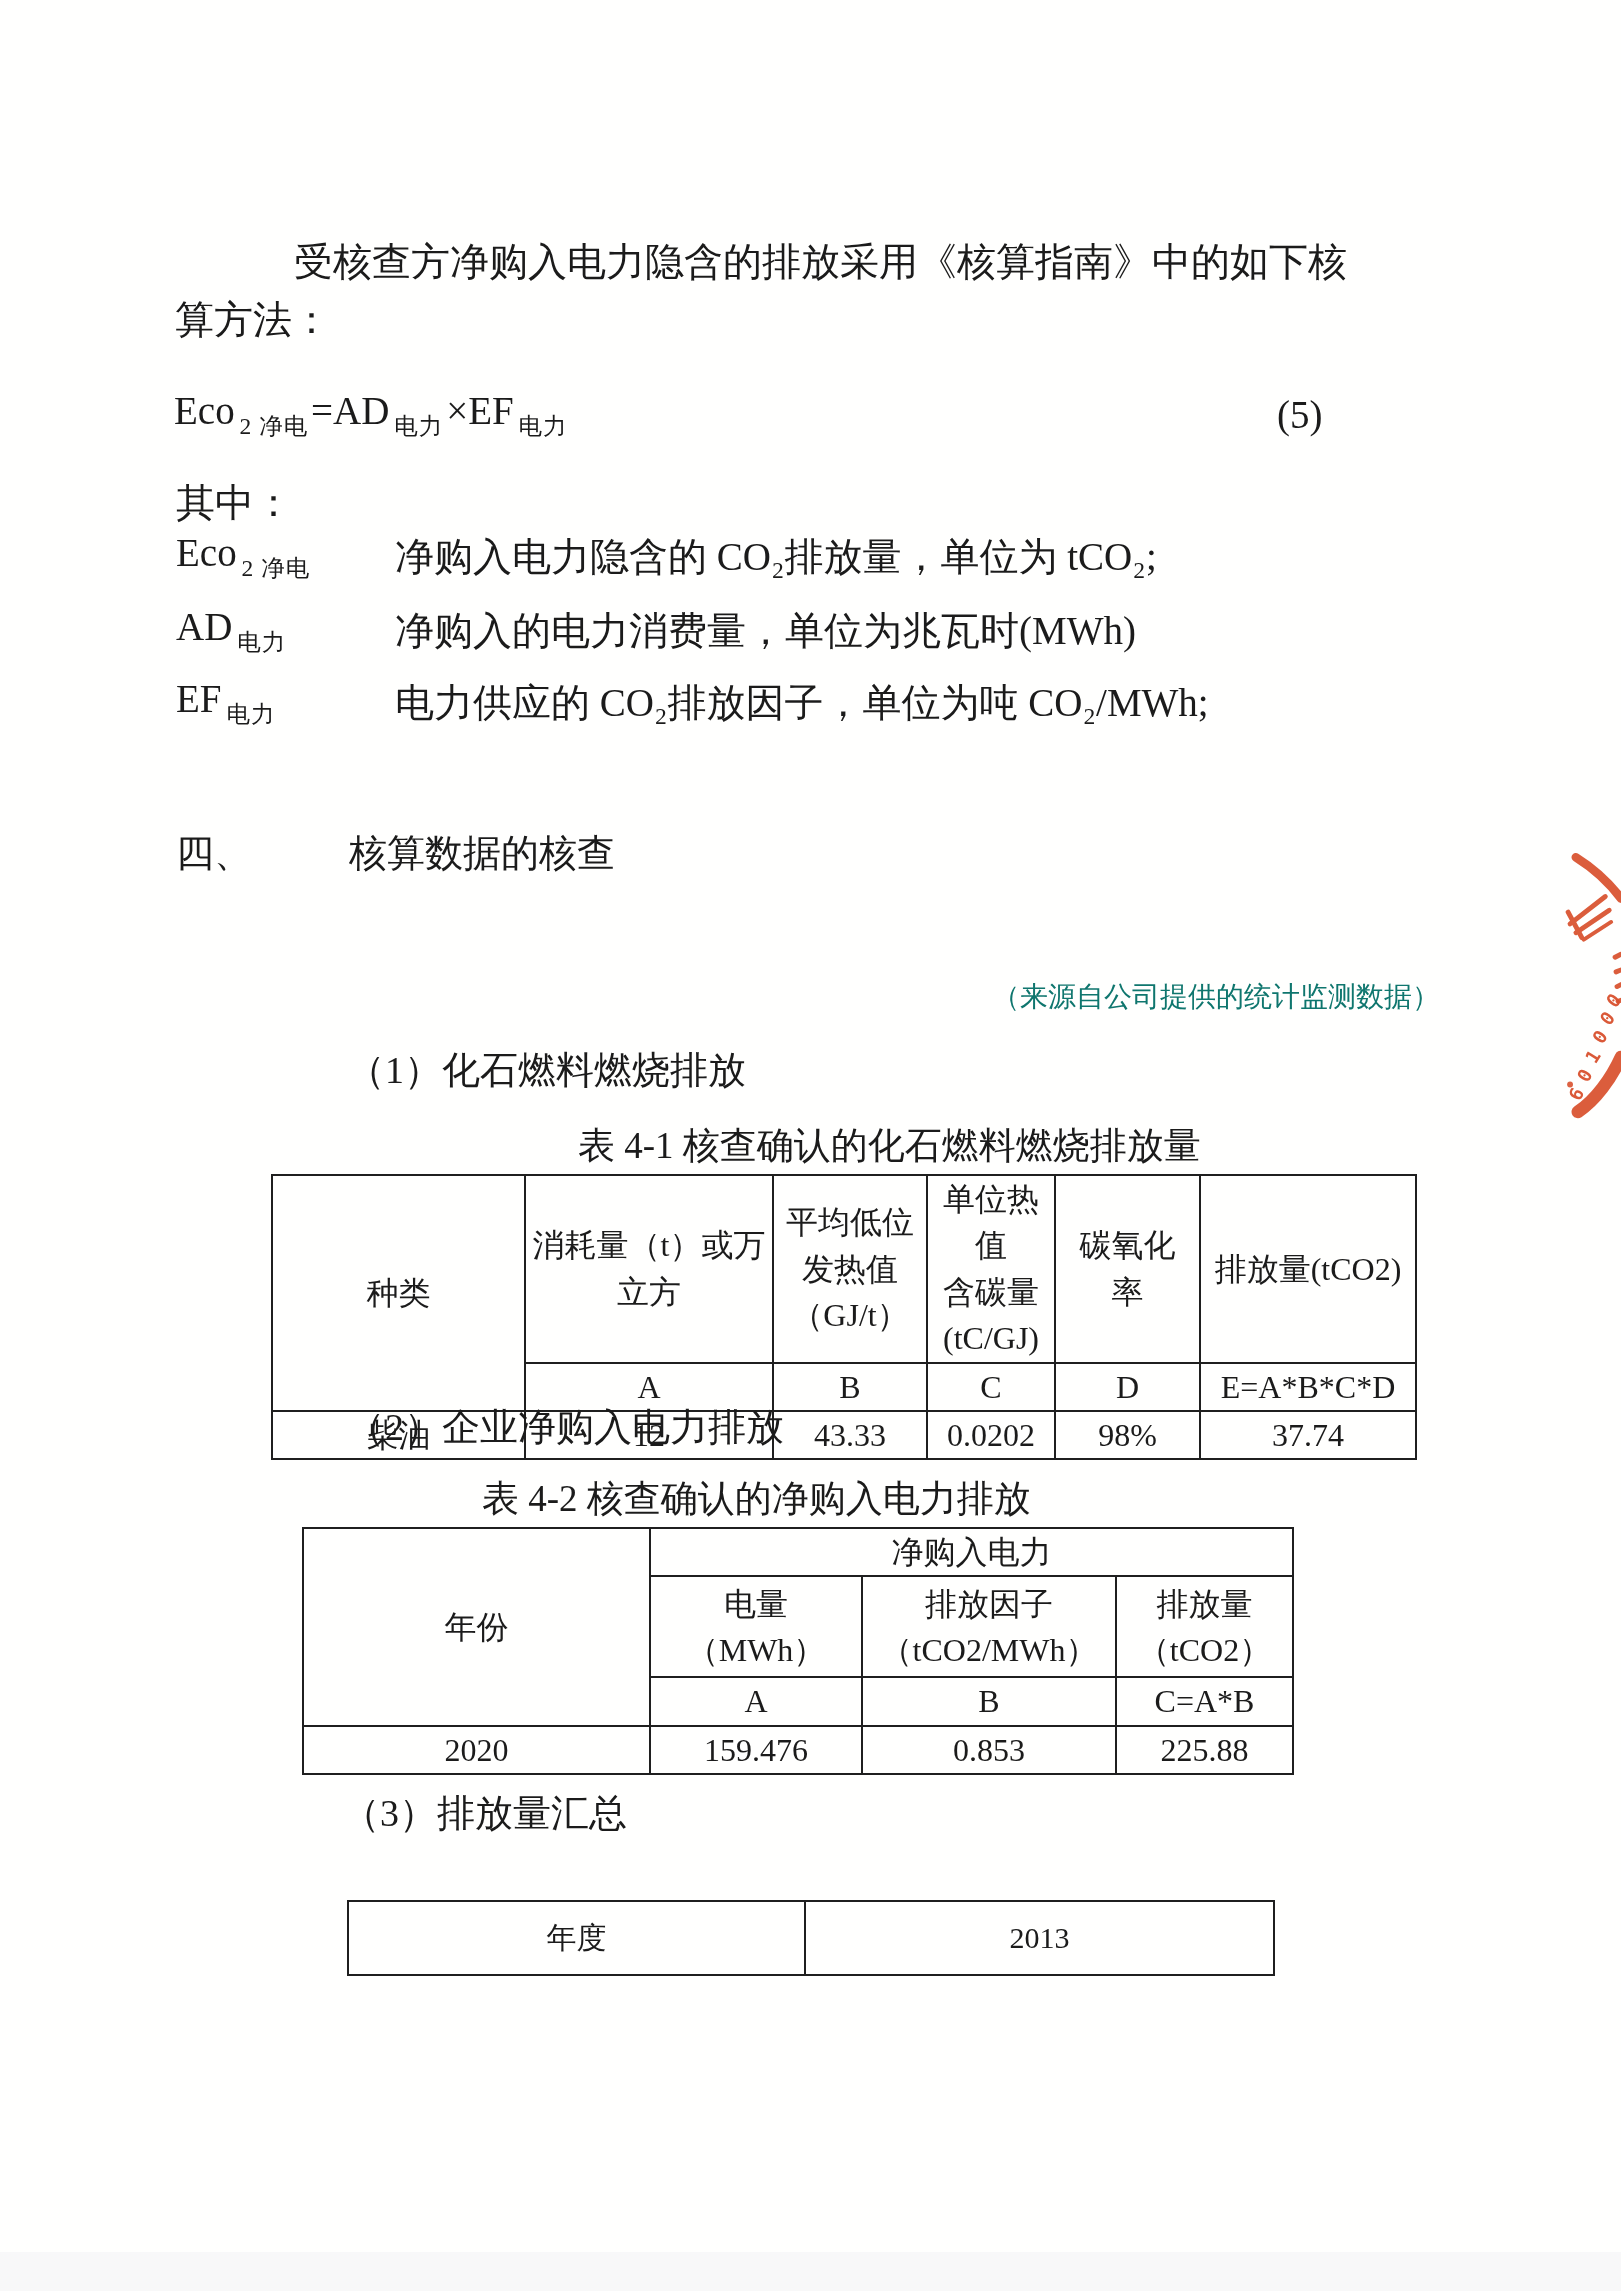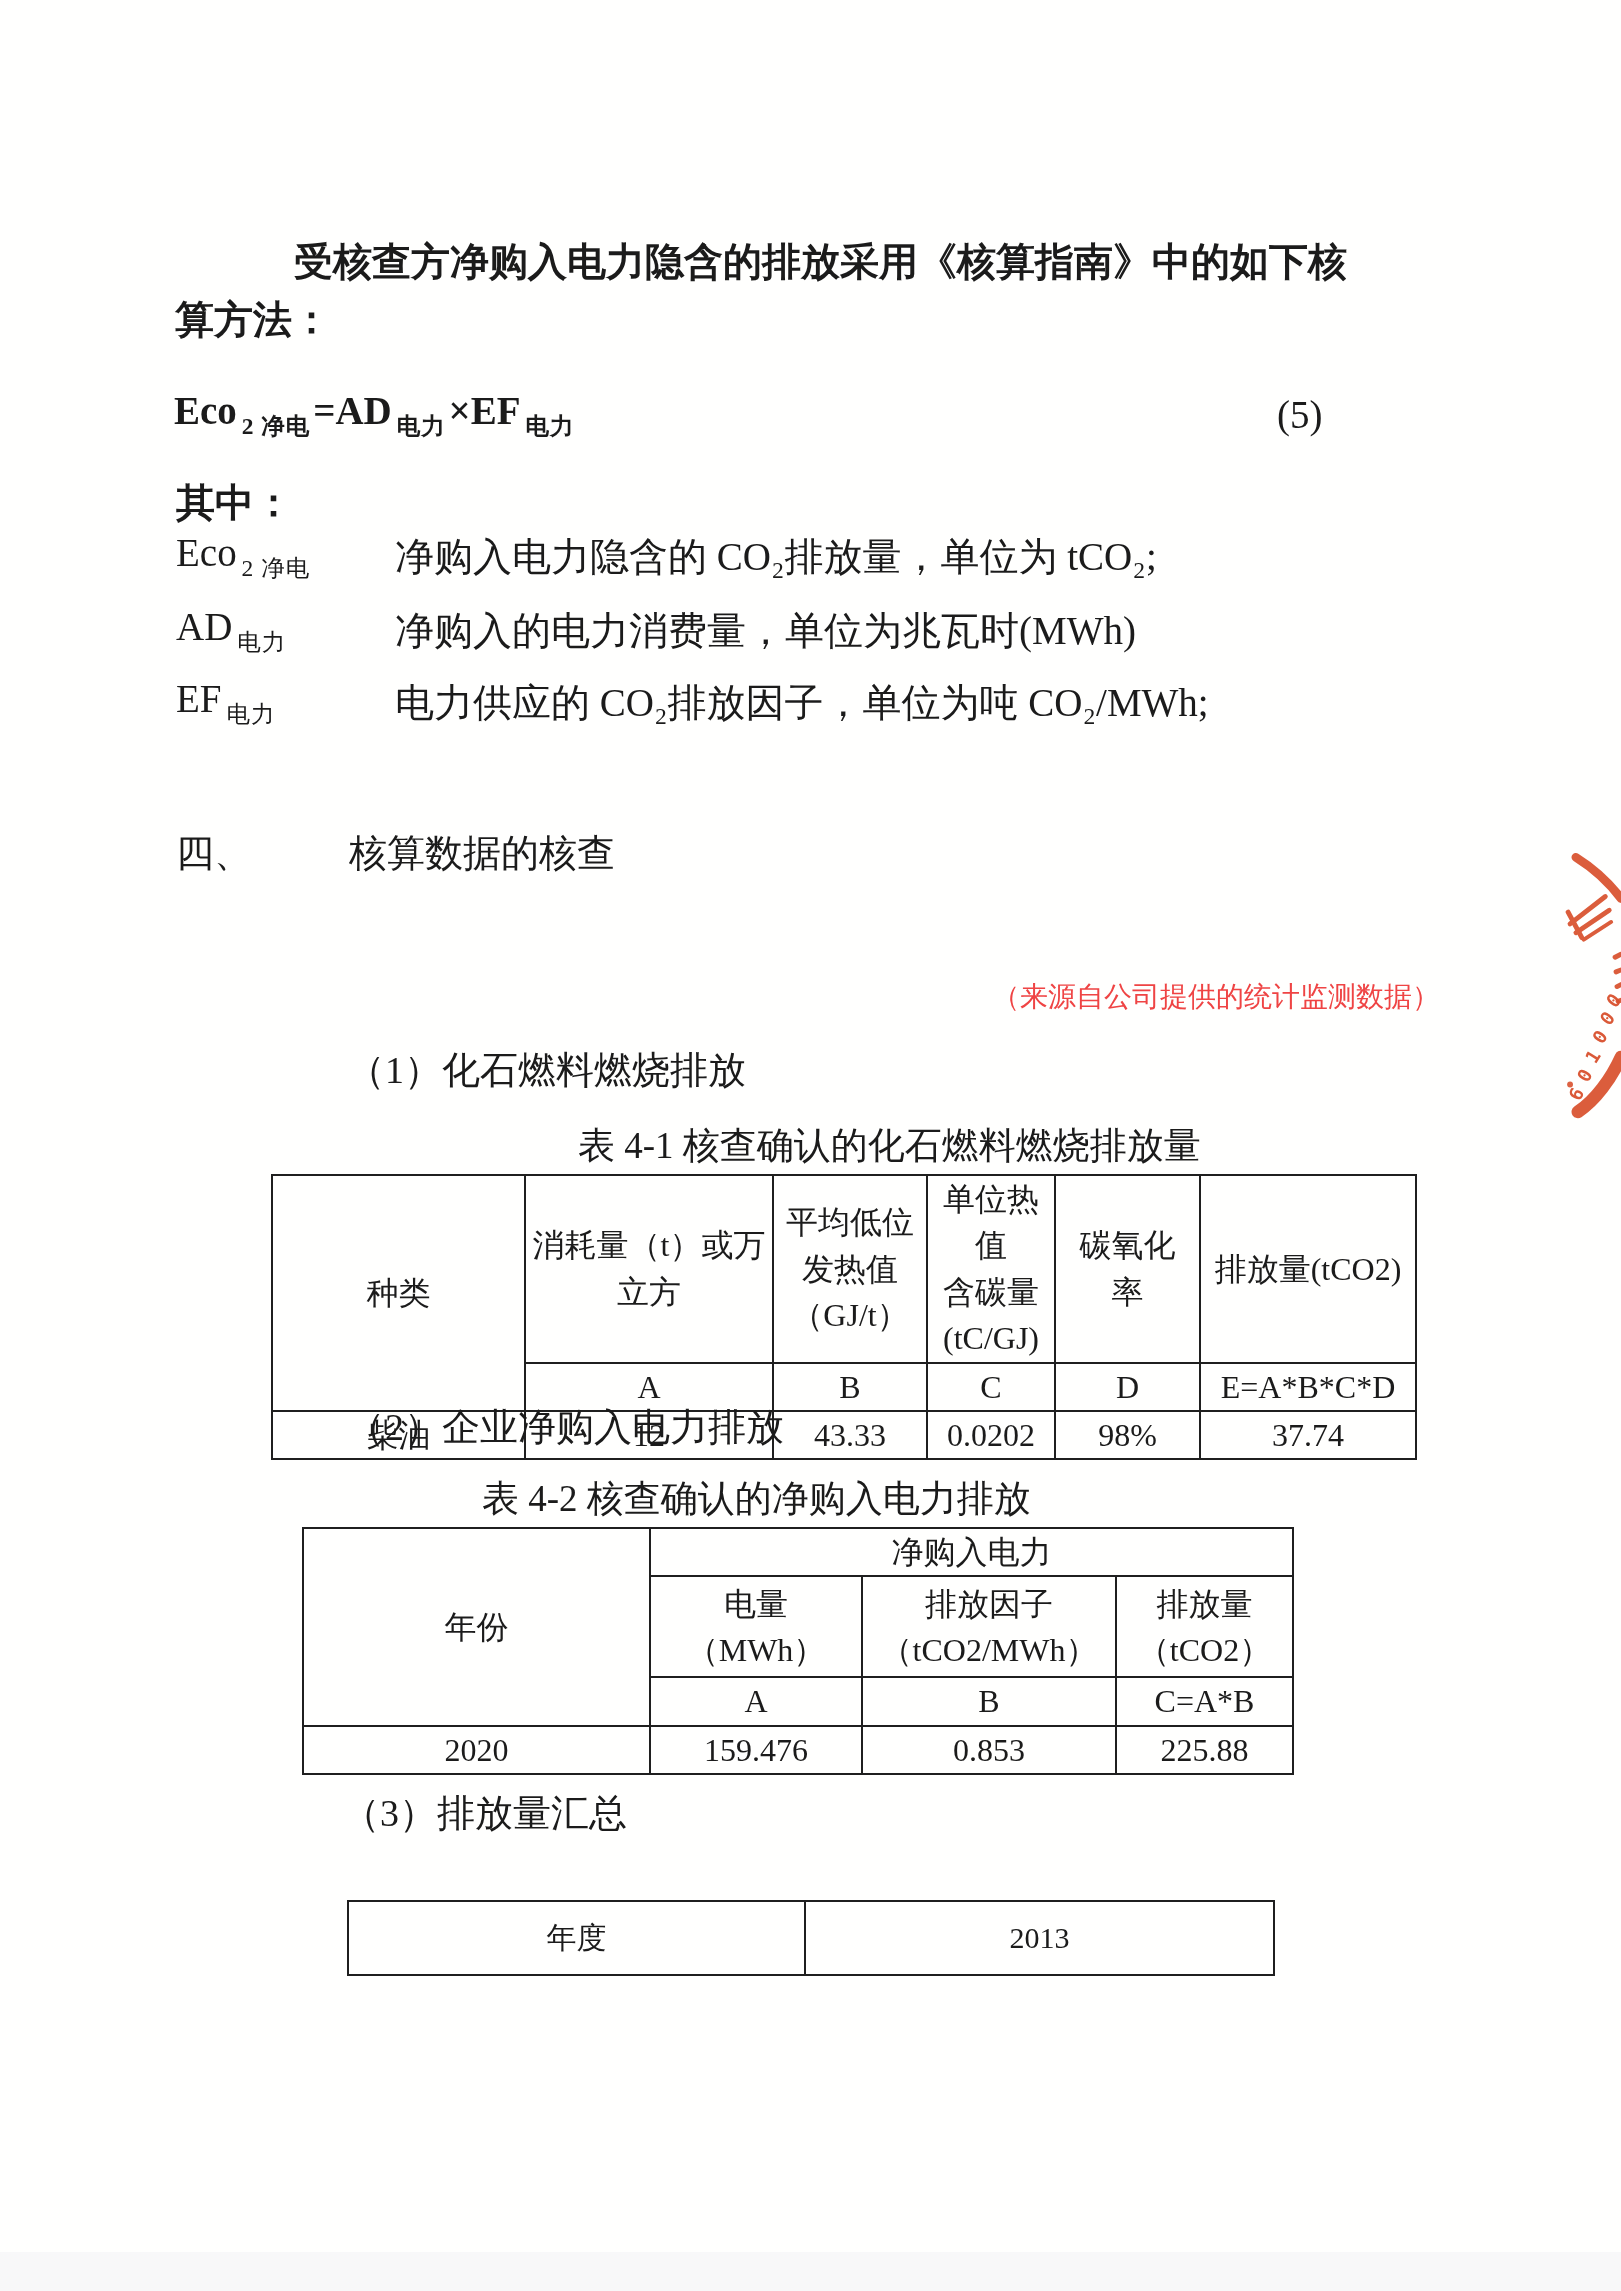--- a/index.html
+++ b/index.html
@@ -5,22 +5,22 @@
   html,body{margin:0;padding:0;background:#e9e9e9;}
   .page{
     position:relative;
     width:1621px;height:2292px;
     background:#fffffe;
     overflow:hidden;
     font-family:"Liberation Serif","DejaVu Serif",serif;
     color:#1b1b1b;
   }
   .abs{position:absolute;}
-  .body-text{font-size:39px;line-height:1.2;white-space:nowrap;font-weight:bold;}
-  .small-note{font-size:28px;color:#ef4444;white-space:nowrap;}
+  .body-text{font-size:39px;line-height:1.2;white-space:nowrap;}
+  .small-note{font-size:28px;color:#0f766e;white-space:nowrap;}
   .heading{font-size:38px;white-space:nowrap;}
   .table-title{font-size:37px;white-space:nowrap;}
   sub.cn, span.sub{
     font-size:23.5px;
     vertical-align:-9.8px;
     letter-spacing:1px;
     margin-left:4.9px;margin-right:2.9px;
   }
   table.doc{border-collapse:collapse;table-layout:fixed;}
   table.doc td{

